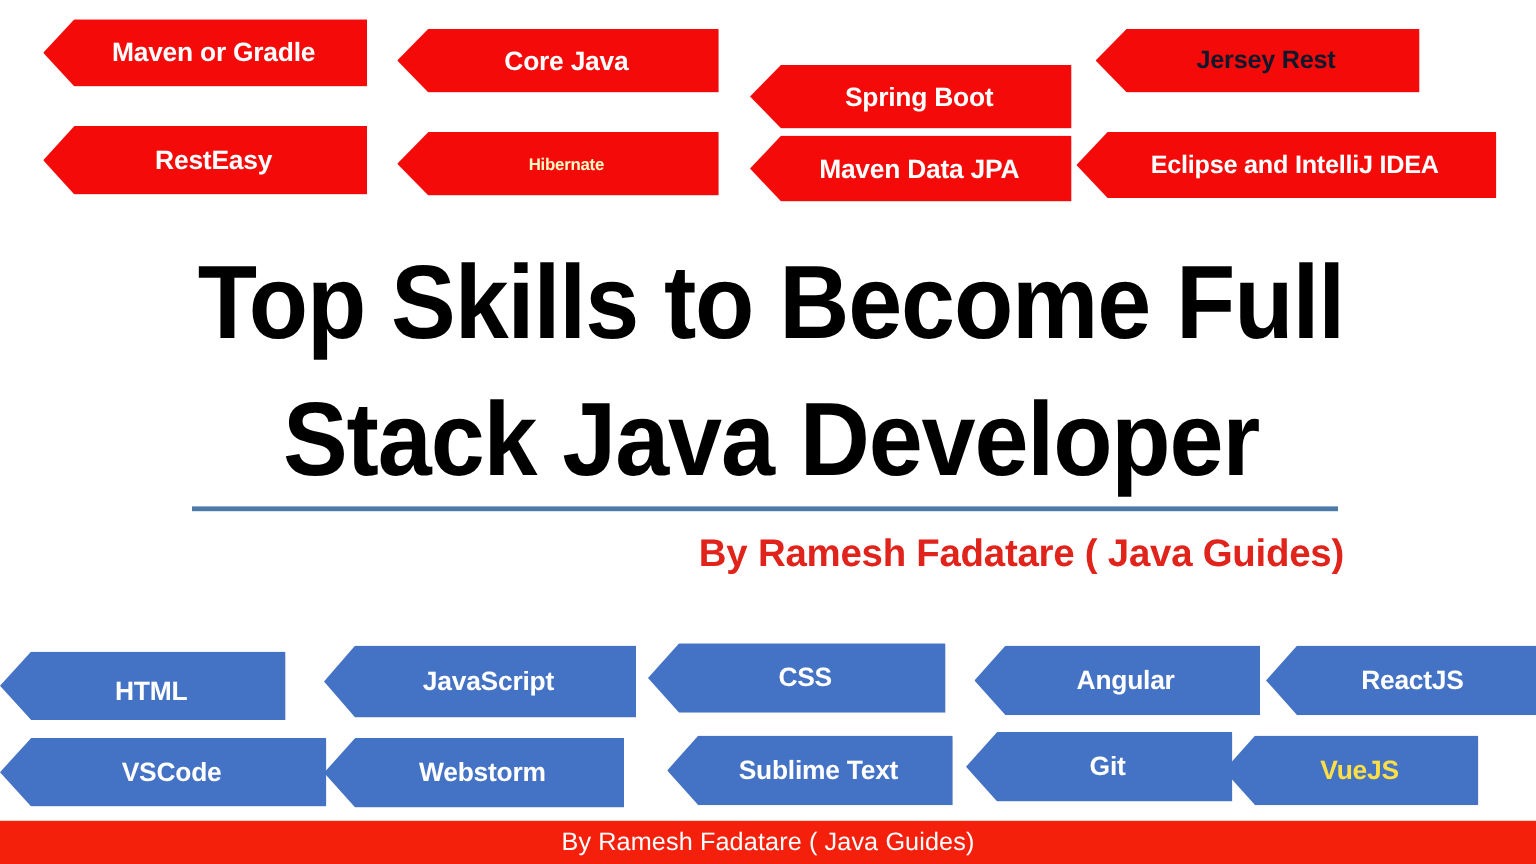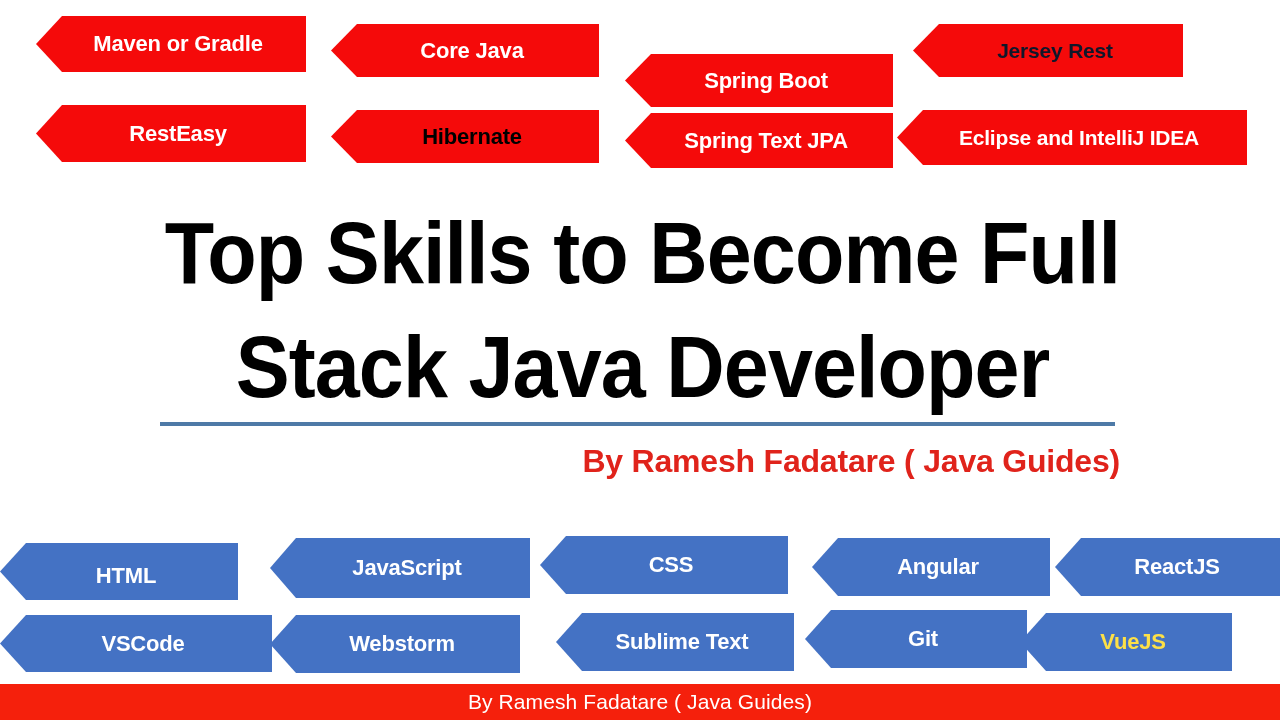--- a/index.html
+++ b/index.html
@@ -118,24 +118,24 @@
       <div class="chev chev-red" style="left: 625px; top: 27px; width: 268px; height: 53px; background: rgb(245, 10, 10); margin-top: 27px;">
         <span class="lbl" style="font-size: 22px; color: rgb(255, 255, 255);">Spring Boot</span>
       </div>
       <div class="chev chev-red" style="left: 913px; top: 24px; width: 270px; height: 53px; background: rgb(245, 10, 10);">
         <span class="lbl" style="font-size: 21px; color: #0f172a; text-align: right;">Jersey Rest</span>
       </div>
       <div class="chev chev-red" style="left: 36px; top: 105px; width: 270px; height: 57px; background: rgb(245, 10, 10);">
         <span class="lbl" style="font-size: 22px; color: rgb(255, 255, 255);">RestEasy</span>
       </div>
       <div class="chev chev-red" style="left: 331px; top: 110px; width: 268px; height: 53px; background: rgb(245, 10, 10);">
-        <span class="lbl" style="font-size: 22px; color: #000000;">Hibernate</span>
+        <span class="lbl" style="font-size: 14px; color: #fef9c3;">Hibernate</span>
       </div>
       <div class="chev chev-red" style="left: 625px; top: 113px; width: 268px; height: 55px; background: rgb(245, 10, 10);">
-        <span class="lbl" style="font-size: 22px; color: rgb(255, 255, 255);">Spring Text JPA</span>
+        <span class="lbl" style="font-size: 22px; color: rgb(255, 255, 255);">Maven Data JPA</span>
       </div>
       <div class="chev chev-red" style="left: 897px; top: 110px; width: 350px; height: 55px; background: rgb(245, 10, 10);">
         <span class="lbl" style="font-size: 21px; color: rgb(255, 255, 255);">Eclipse and IntelliJ IDEA</span>
       </div>
     </div>
 
   <div id="title-block">
     <div class="title-line" style="color: rgb(0, 0, 0);">Top Skills to Become Full</div>
     <div class="title-line" style="color: rgb(0, 0, 0);">Stack Java Developer</div>
   </div>

